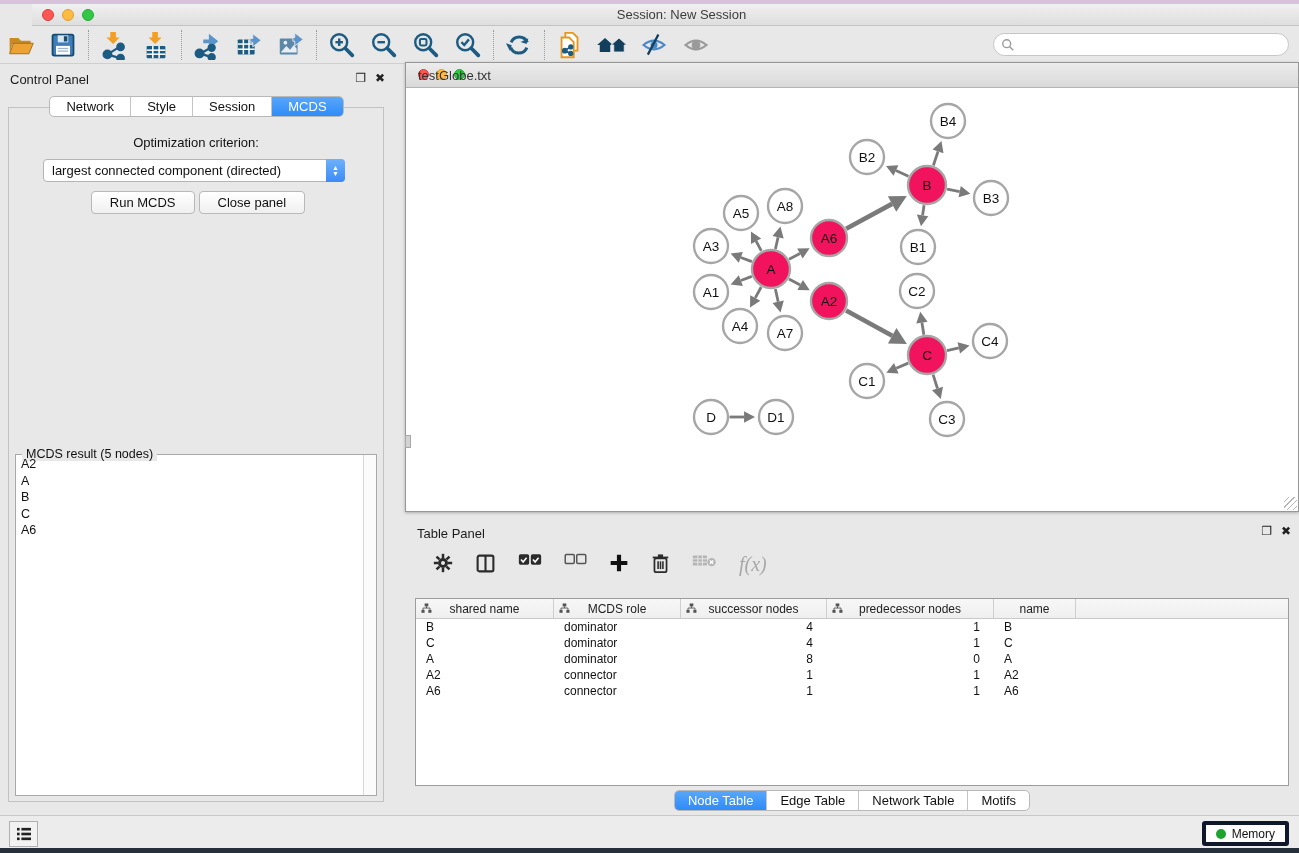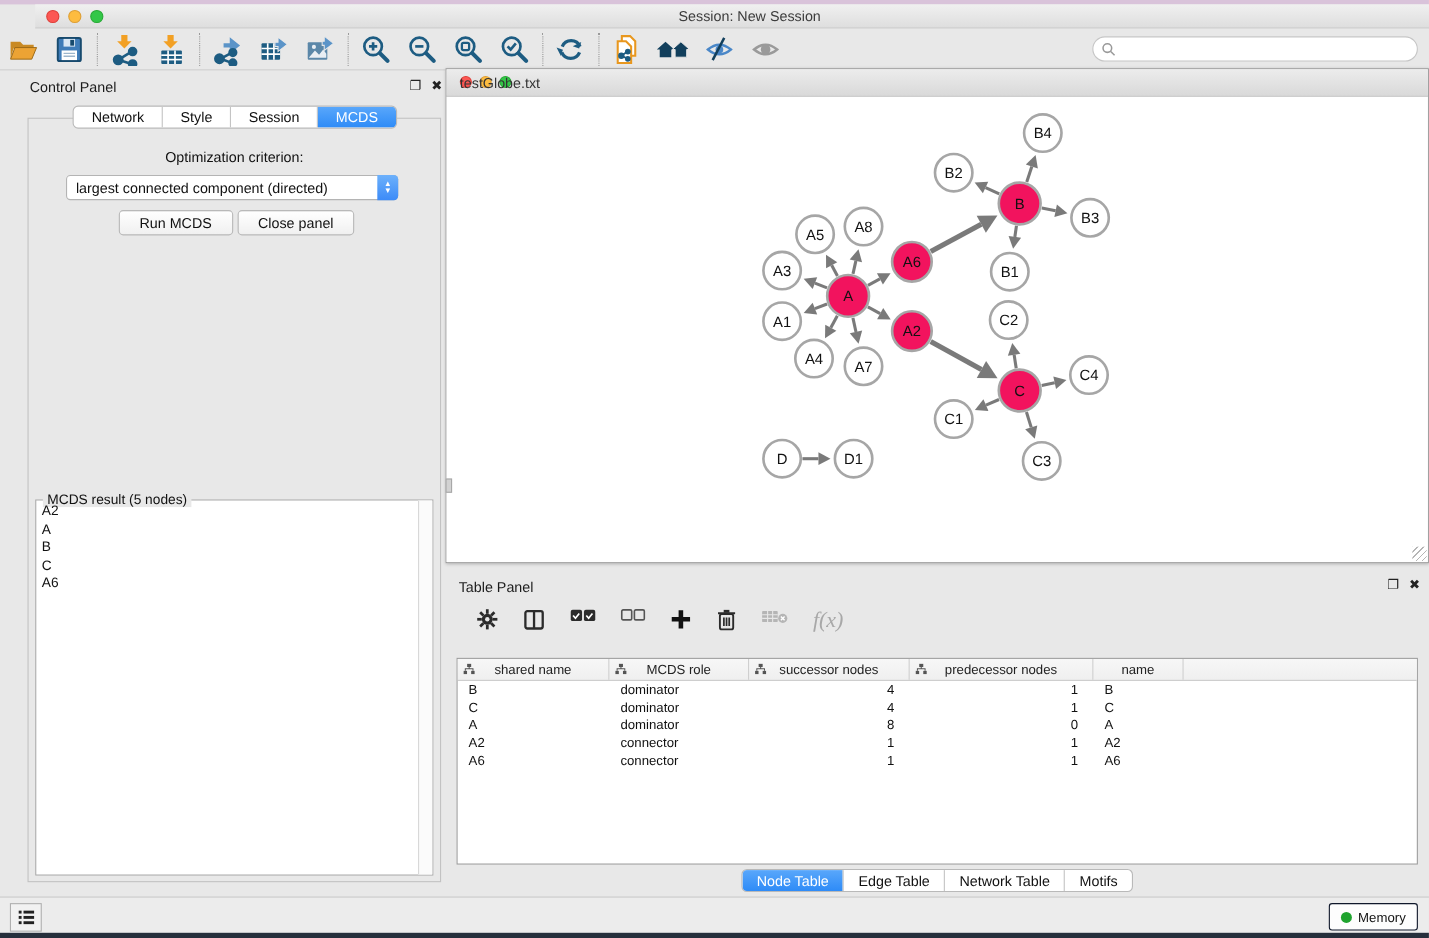--- a/index.html
+++ b/index.html
@@ -19,21 +19,21 @@
 
   #toolbar { position:absolute; left:0; top:26px; width:1299px; height:38px;
     background:#e8e8e8; border-bottom:1px solid #cfcfcf; display:flex; align-items:center; }
   .tb-btn { width:42px; height:34px; display:flex; align-items:center; justify-content:center; }
   .tb-sep { width:1px; height:30px; margin:0 4px; border-left:1px dotted #9a9a9a; }
   #toolbar-search { position:absolute; right:10px; top:7px; width:296px; height:23px;
     background:#fff; border:1px solid #c6c6c6; border-radius:12px; display:flex; align-items:center; padding-left:7px; }
   #toolbar-search input { border:none; outline:none; flex:1; font-size:12px; background:transparent; }
 
   
-  #control-panel { position:absolute; left:0; top:65px; width:393px; height:745px; background:#e8e8e8;margin-left:17px; }
+  #control-panel { position:absolute; left:0; top:65px; width:393px; height:745px; background:#e8e8e8; }
   #cp-header { position:relative; height:28px; }
   #cp-title { position:absolute; left:10px; top:7px; font-size:13px; color:#1c1c1c; }
   .panel-btns { position:absolute; right:8px; top:6px; display:flex; gap:9px; font-size:12px; color:#222; }
   .panel-btns span { cursor:default; }
   .seg-tabs { display:flex; border:1px solid #b9b9b9; border-radius:5px; overflow:hidden;
     background:#fff; height:21px; font-size:13px; }
   .seg-tab { padding:2px 16px; border-right:1px solid #c4c4c4; color:#111; display:flex; align-items:center; }
   .seg-tab:last-child { border-right:none; }
   .seg-tab.active { background:linear-gradient(#59a7fb,#2e8bf7); color:#fff; }
   #cp-tabs-wrap { position:absolute; left:0; right:0; top:31px; display:flex; justify-content:center; z-index:2; }
@@ -94,21 +94,21 @@
   .td-left{ text-align:left; padding-left:10px; } .td-right{ text-align:right; padding-right:14px; }
   #tp-tabs-wrap { position:absolute; left:0; right:0; top:270px; display:flex; justify-content:center; }
   #tp-tabs-wrap .seg-tab { padding:2px 13px; }
 
   
   #status-bar { position:absolute; left:0; top:815px; width:1299px; height:33px;
     background:#ececec; border-top:1px solid #c8c8c8; }
   #list-btn { position:absolute; left:9px; top:5px; width:29px; height:26px;
     background:#f2f2f2; border:1px solid #b0b0b0; display:flex; align-items:center; justify-content:center; }
   #memory-btn { position:absolute; right:10px; top:5px; height:25px; padding:0 10px;
-    background:#fdfdfd; border:1px solid #0f172a; border-radius:3px;
+    background:#fdfdfd; border:4px solid #0f172a; border-radius:3px;
     display:flex; align-items:center; gap:6px; font-size:12px; color:#111; }
   #memory-dot { width:10px; height:10px; border-radius:50%; background:#1fa32e; }
   #wallpaper-bottom { position:absolute; left:0; top:848px; width:1299px; height:5px; background:#262f3c; }
 
   svg.ic { display:block; }
 </style>
 </head>
 <body>
 
 <div id="wallpaper-top"></div>

